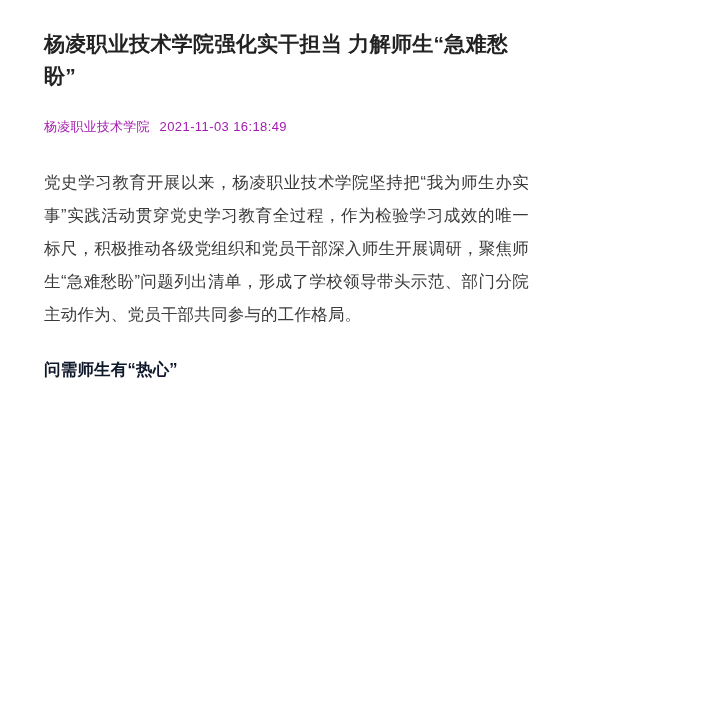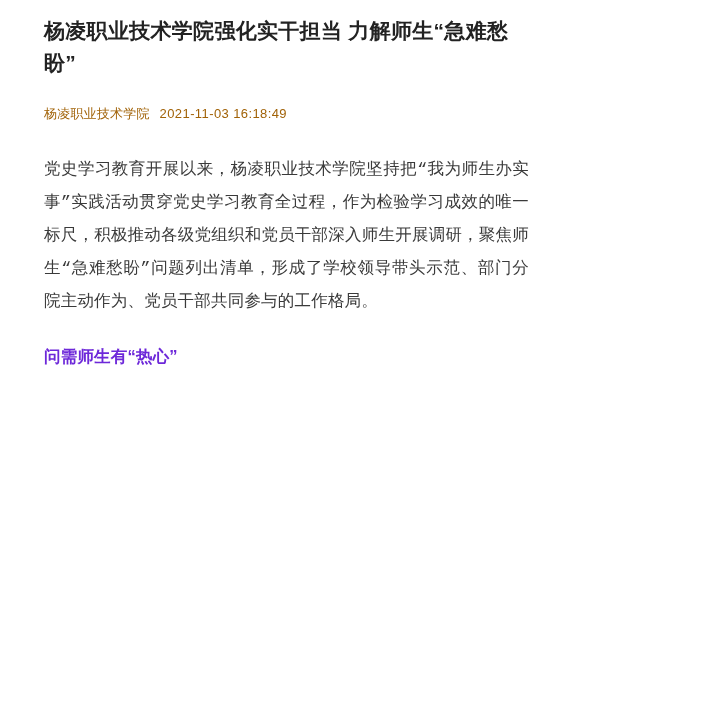--- a/index.html
+++ b/index.html
@@ -11,61 +11,60 @@
     width: 711px;
     height: 708px;
     overflow: hidden;
     font-family: "Liberation Sans", "DejaVu Sans", sans-serif;
     color: #333333;
   }
   .page {
     width: 573px;
     height: 708px;
     box-sizing: border-box;
-    padding: 11px 44px 0 44px;
+    padding: 24px 44px 0 44px;
     background: #ffffff;
     position: relative;
   }
   .article-title {
     font-size: 21px;
     font-weight: bold;
     color: #222222;
     line-height: 32px;
     letter-spacing: 0.3px;
     margin: 4px 0 0 0;
   }
   .meta-line {
     margin-top: 26px;
     font-size: 13px;
-    color: #a16207;
+    color: #a21caf;
     line-height: 18px;
     letter-spacing: 0.2px;
   }
   .meta-source {
     margin-right: 10px;
   }
   .meta-date {
     letter-spacing: 0.4px;
   }
   .body-block {
     margin-top: 30px;
   }
   p.para {
     font-size: 16.5px;
     line-height: 33px;
     color: #3a3a3a;
     margin: 0 0 22px 0;
     text-align: justify;
     letter-spacing: 0.2px;
-    font-family: Liberation Mono, monospace;
   }
   p.subhead {
     font-size: 16.5px;
     line-height: 33px;
-    color: #6d28d9;
+    color: #0f172a;
     font-weight: bold;
     margin: 0 0 16px 0;
     letter-spacing: 0.2px;
   }
   p.para.last {
     margin-bottom: 0;
   }
 </style>
 </head>
 <body>

